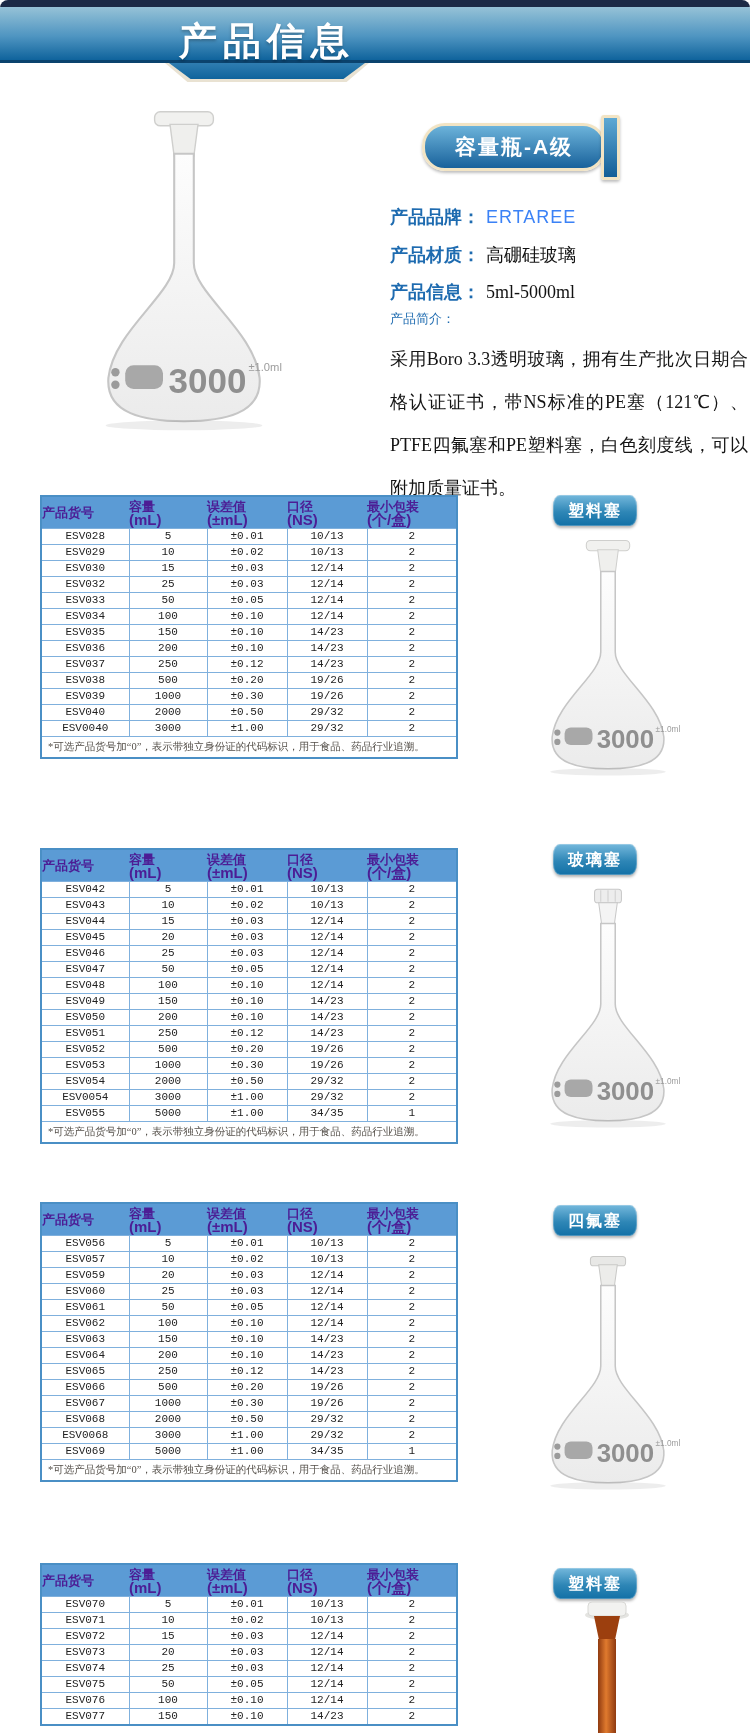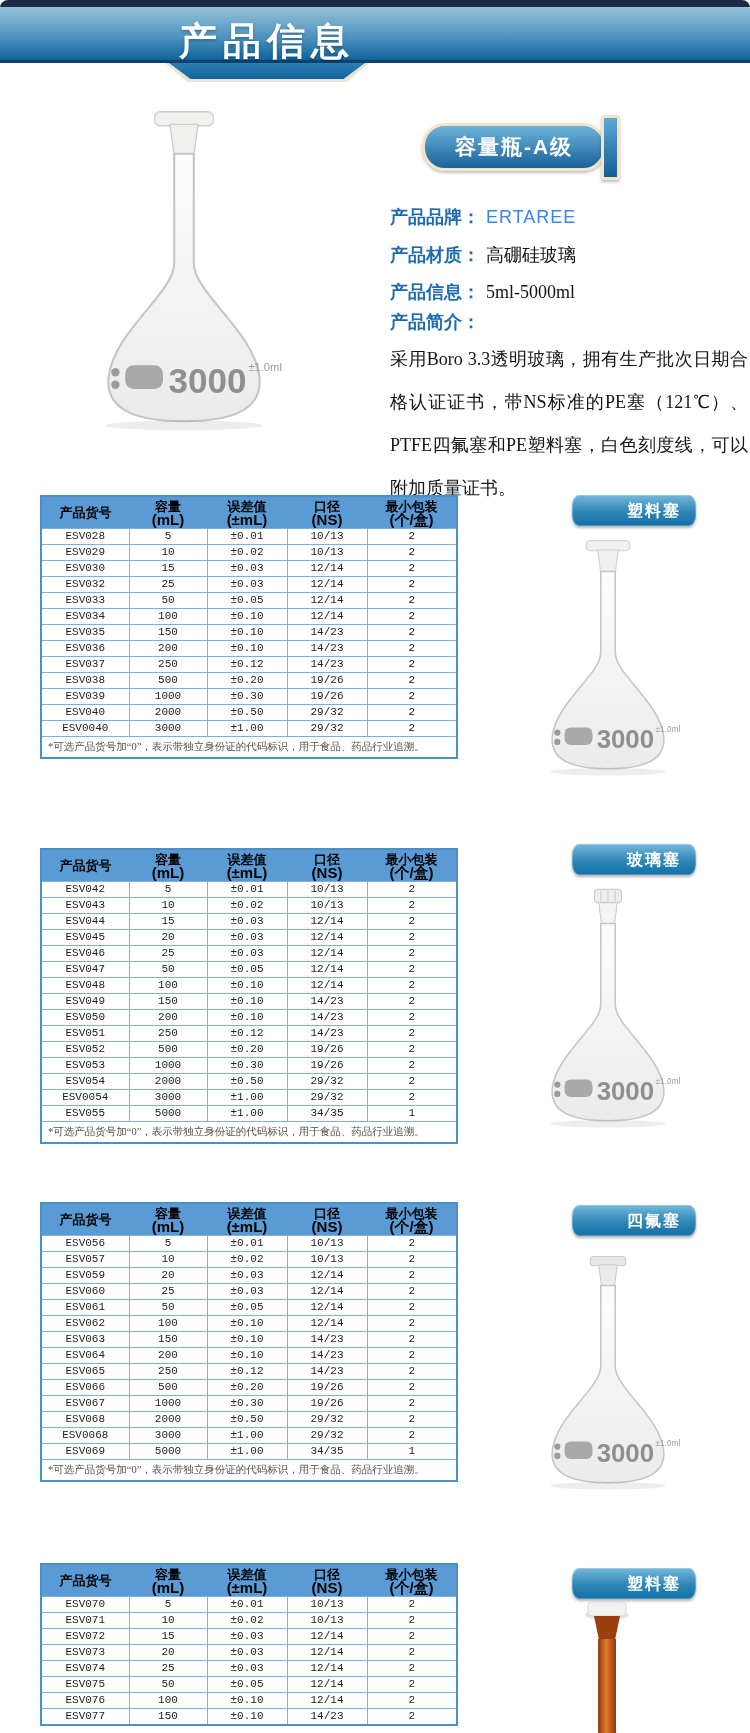--- a/index.html
+++ b/index.html
@@ -40,59 +40,58 @@
   .grade-badge-bar {
     position:absolute; left:601px; top:115px; width:13px; height:59px;
     border:3px solid #f2e4c4; border-radius:3px;
     background:linear-gradient(#5ea9d4,#135e97);
     box-shadow:0 2px 3px rgba(0,0,0,.25);
   }
   .field { position:absolute; left:390px; font-size:18px; white-space:nowrap; }
   .field .lbl { color:#1e6bb0; font-weight:bold; }
   .field .val { color:#111; margin-left:6px; font-family:"Liberation Serif", serif; }
   .field .val-brand { color:#3b82f6; margin-left:6px; letter-spacing:1px; }
-  .intro-label { position:absolute; left:390px; top:310px; color:#1e6bb0; font-weight:bold; font-size:18px; }
+  .intro-label { position:absolute; left:390px; top:310px; color:#1e6bb0; font-weight:normal; font-size:13px; }
   .intro-text {
     position:absolute; left:390px; top:338px; width:358px;
     font-family:"Liberation Serif", serif; font-size:18px; line-height:43px;
     color:#141414; text-align:justify;
   }
   
   .table-wrap { position:absolute; left:40px; width:416px; }
   table.spec {
     width:416px; border-collapse:collapse; table-layout:fixed;
     border:2px solid #4a8fc5;
   }
   table.spec thead tr { background:#5b9bd5; }
   table.spec th {
-    color:#000000; text-align:center; vertical-align:middle;
+    color:#4c1d95; text-align:left; vertical-align:middle;
     padding:2px 0; height:27px; border:none;
   }
   table.spec th .h1 { font-size:13px; font-weight:bold; line-height:14px; }
   table.spec th .h2 { font-size:15px; font-weight:bold; line-height:12px; }
   table.spec td {
     border:1px solid #7fb0dd; text-align:center; color:#222;
     font-family:"Liberation Mono", monospace; font-size:11px;
     height:15px; line-height:15px; padding:0;
     overflow:hidden; white-space:nowrap;
   }
   table.spec tfoot td {
     font-family:"Liberation Serif", serif; font-size:10.5px; color:#55504a;
     text-align:left; padding:3px 2px 3px 6px; height:14px; line-height:14px;
     border-left:none; border-right:none;
   }
   
   .ribbon {
-    position:absolute; left:572px; width:84px; height:31px;
+    position:absolute; left:553px; width:84px; height:31px;
     background:linear-gradient(#74b8dc 0%, #2e86b6 55%, #1270a6 100%);
     border-radius:7px/11px;
     color:#fff; font-size:16px; font-weight:bold; letter-spacing:2px;
     text-align:center; line-height:31px;
     box-shadow:inset 0 0 0 1px rgba(255,255,255,.25), 0 2px 3px rgba(0,0,0,.3);
-    padding-left:40px;
   }
   .side-flask { position:absolute; }
 </style>
 </head>
 <body>
 
 <div class="page">
 
   <svg width="0" height="0" style="position:absolute">
     <defs>

